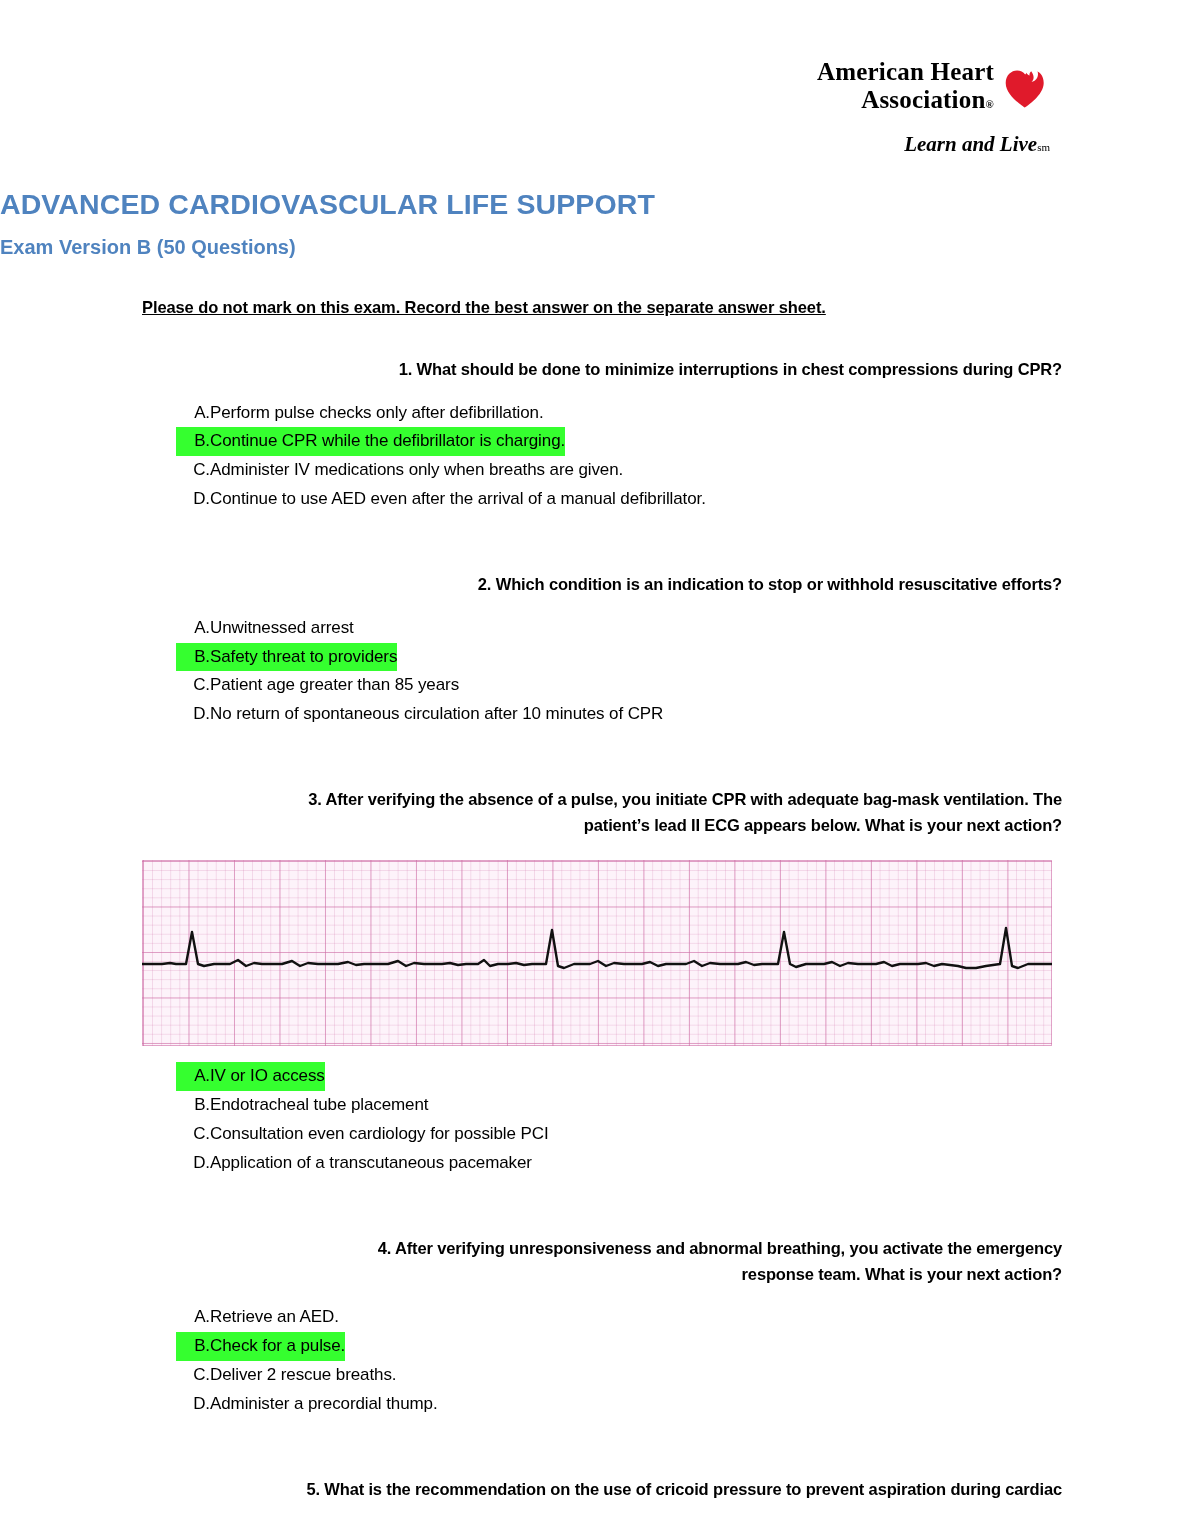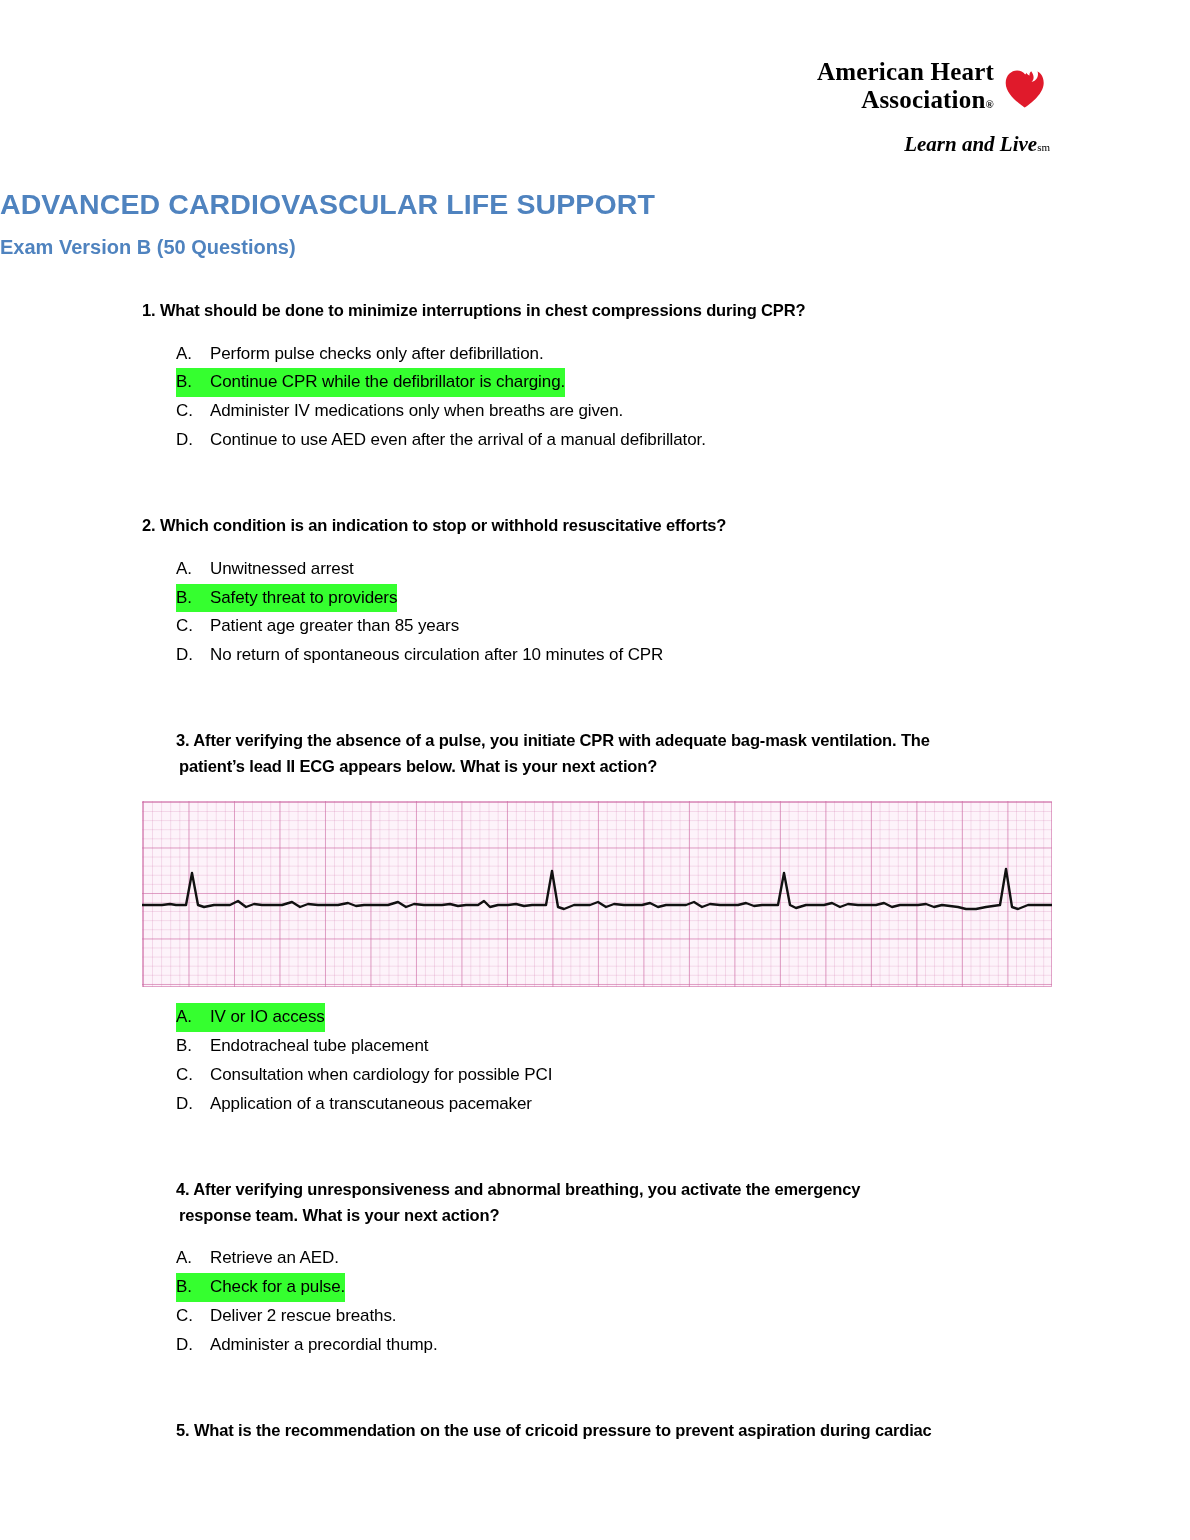--- a/index.html
+++ b/index.html
@@ -104,20 +104,21 @@
   }
   .instruction {
     font-size: 16.5px;
     font-weight: bold;
     text-decoration: underline;
     margin-bottom: 40px;
     letter-spacing: -0.1px;
   }
   .q-block {
     margin-bottom: 18px;
+    text-align: right;
   }
   .q-stem {
     font-size: 16.5px;
     font-weight: bold;
     letter-spacing: -0.15px;
     line-height: 1.55;
   }
   .q-stem.flush { margin-left: 0; }
   .q-stem.indent {
     margin-left: 34px;
@@ -199,20 +200,21 @@
       </div>
     </div>
     <div class="tagline"><span>Learn and Live</span><sup>sm</sup></div>
   </div>
 
   <div class="doc-title">ADVANCED CARDIOVASCULAR LIFE SUPPORT</div>
   <div class="doc-subtitle">Exam Version B (50 Questions)</div>
 
   <div class="content">
 
+    <div class="instruction">Please do not mark on this exam. Record the best answer on the separate answer sheet.</div>
 
     <div class="q-block">
       <div class="q-stem flush">
         <span>1.</span>
         <span>What should be done to minimize interruptions in chest compressions during CPR?</span>
       </div>
       <div class="choices">
         <div class="choice">
           <span class="letter">A.</span>
           <span class="text">Perform pulse checks only after defibrillation.</span>
@@ -299,21 +301,21 @@
         <div class="choice highlight">
           <span class="letter">A.</span>
           <span class="text">IV or IO access</span>
         </div>
         <div class="choice">
           <span class="letter">B.</span>
           <span class="text">Endotracheal tube placement</span>
         </div>
         <div class="choice">
           <span class="letter">C.</span>
-          <span class="text">Consultation when cardiology for possible PCI</span>
+          <span class="text">Consultation even cardiology for possible PCI</span>
         </div>
         <div class="choice">
           <span class="letter">D.</span>
           <span class="text">Application of a transcutaneous pacemaker</span>
         </div>
       </div>
     </div>
 
     <div class="gap-md"></div>
 

